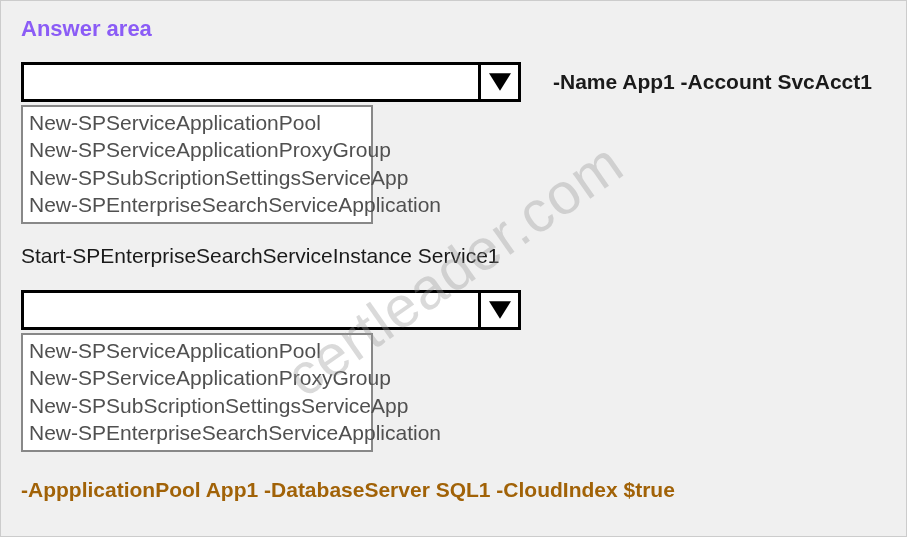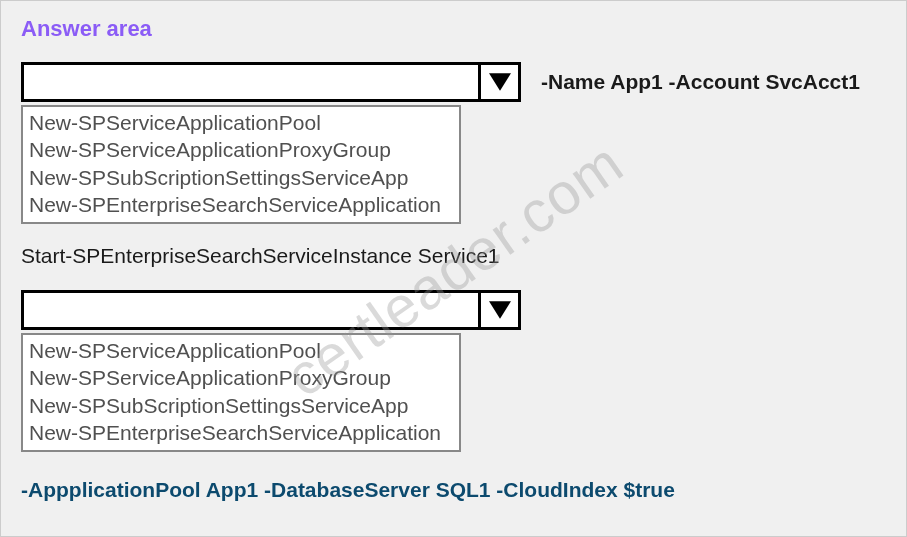--- a/index.html
+++ b/index.html
@@ -22,20 +22,21 @@
       font-size: 22px;
       font-weight: bold;
       color: #8b5cf6;
       margin-bottom: 20px;
     }
     
     .command-line {
       display: flex;
       align-items: center;
       margin-bottom: 3px;
+      gap: 12px;
     }
     
     .dropdown-box {
       border: 3px solid #000;
       width: 500px;
       height: 40px;
       background-color: #fff;
       position: relative;
       display: flex;
     }
@@ -62,21 +63,21 @@
     
     .suffix-text {
       font-size: 21px;
       font-weight: bold;
       color: #1a1a1a;
       margin-left: 20px;
     }
     
     .options-panel {
       border: 2px solid #888;
-      width: 440px;
+      width: 352px;
       background-color: #fff;
       padding: 2px 6px 4px 6px;
       margin-bottom: 20px;
     }
     
     .option-item {
       font-size: 21px;
       color: #505050;
       line-height: 1.3;
       white-space: nowrap;
@@ -85,21 +86,21 @@
     .middle-text {
       font-size: 21px;
       font-weight: normal;
       color: #1a1a1a;
       margin-bottom: 22px;
     }
     
     .bottom-text {
       font-size: 21px;
       font-weight: bold;
-      color: #0c4a6e;
+      color: #a16207;
       margin-top: 26px;
     }
     
     .watermark {
       position: absolute;
       top: 50%;
       left: 50%;
       transform: translate(-50%, -50%) rotate(-35deg);
       font-size: 58px;
       color: rgba(150, 150, 150, 0.35);

